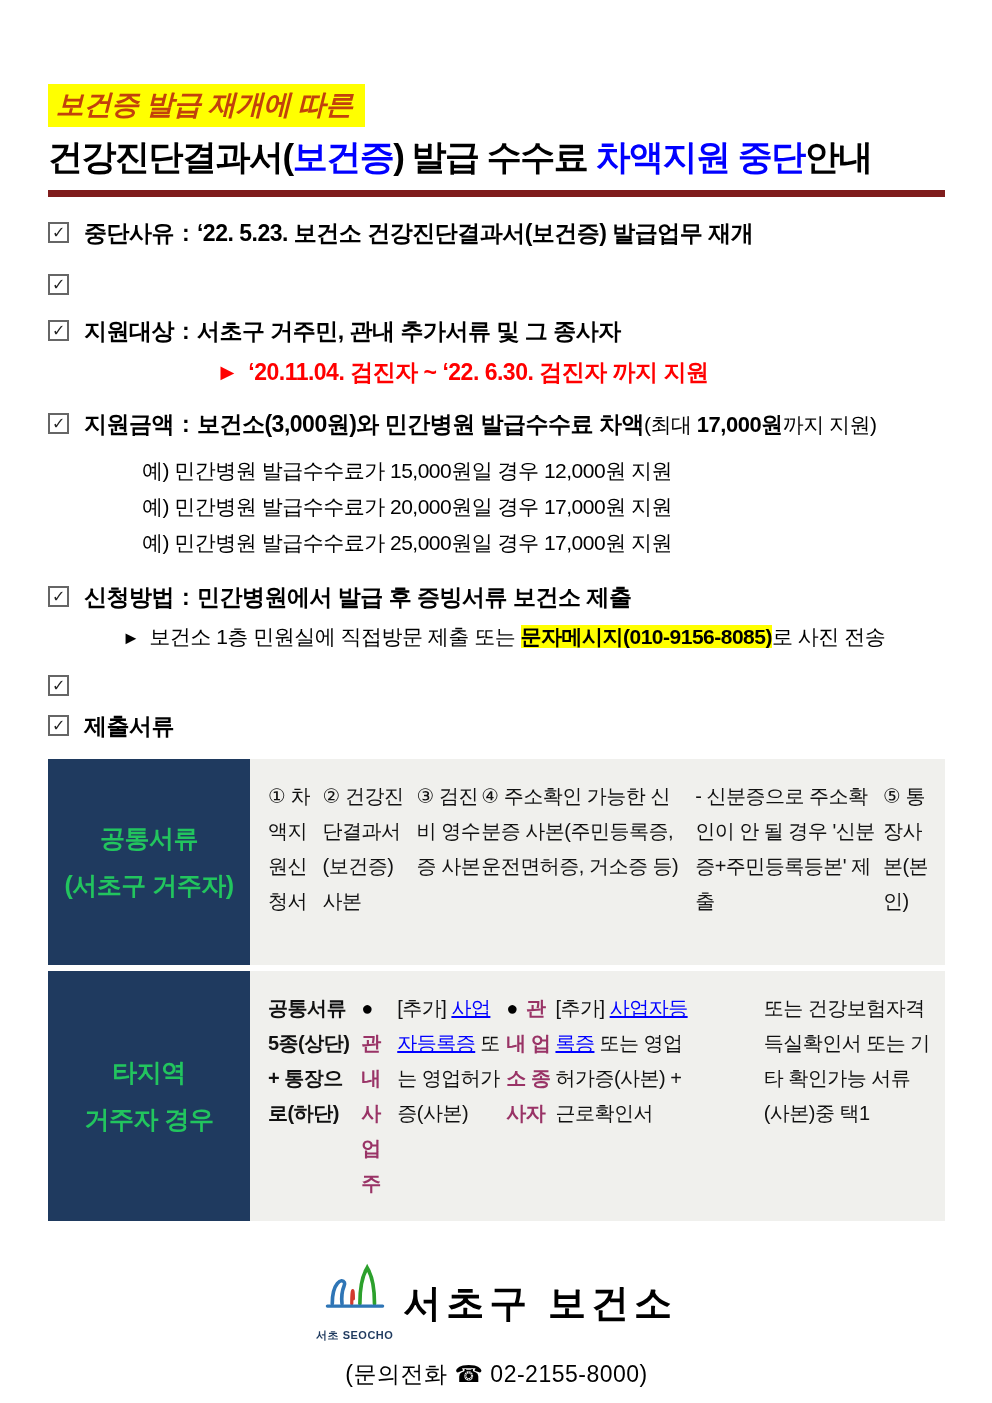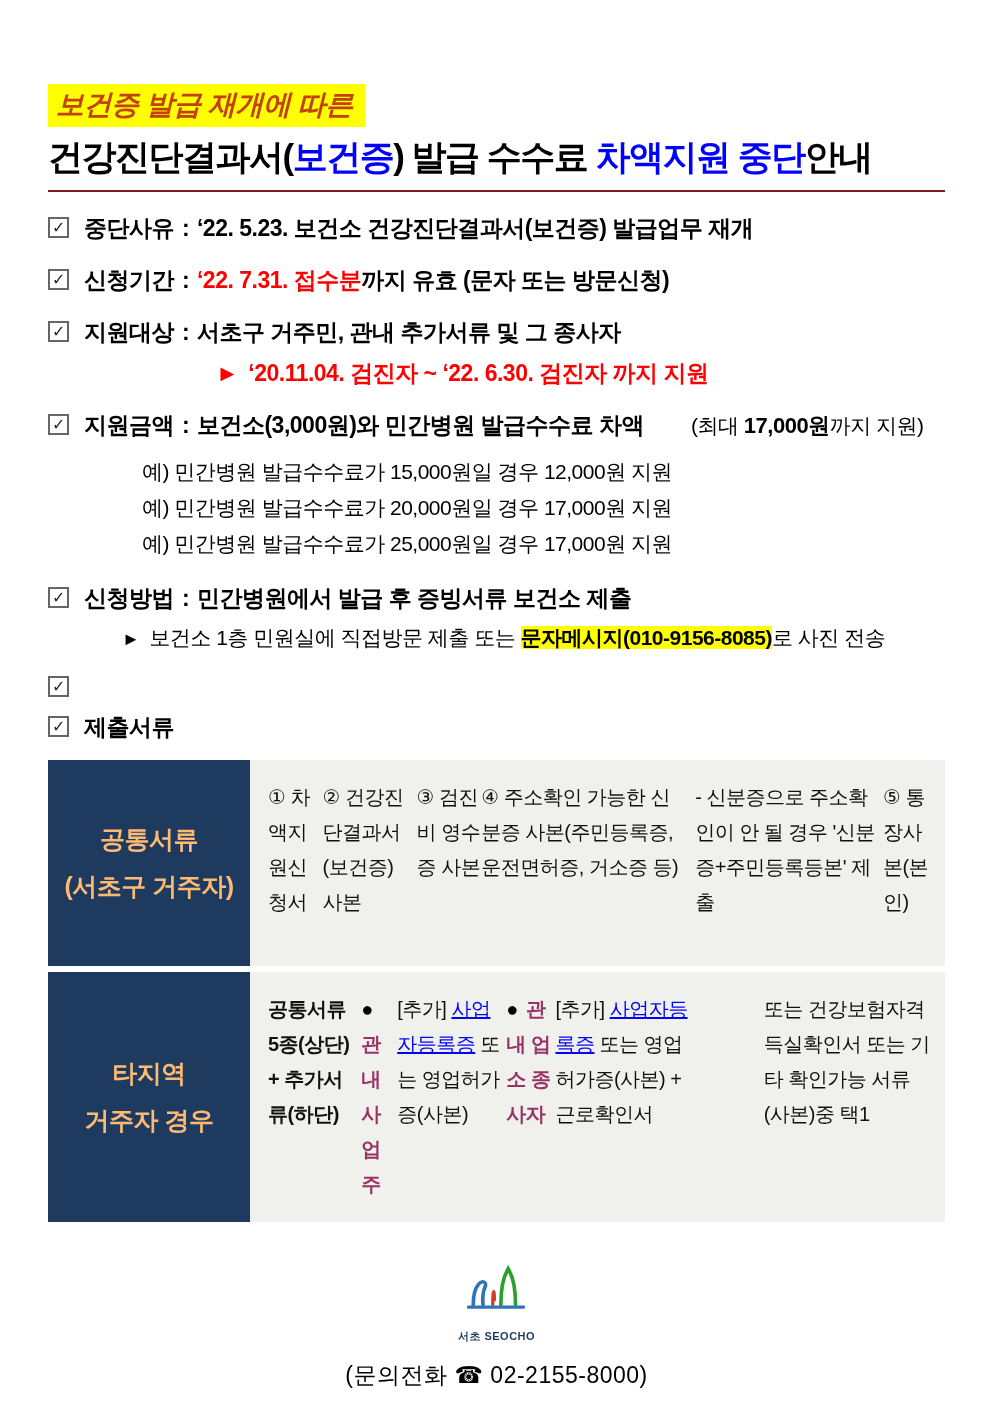--- a/index.html
+++ b/index.html
@@ -14,21 +14,21 @@
   
   .tagline {
     display:inline-block; background:#ffff00; color:#c2410c;
     font-size:28px; font-weight:700; font-style:italic;
     padding:2px 12px 3px 8px; letter-spacing:-0.5px;
   }
 
   
   .title {
     margin-top:7px; font-size:35px; font-weight:800; letter-spacing:-1.5px;
-    white-space:nowrap; border-bottom:2px solid #7f1d1d; padding-bottom:9px;
+    white-space:nowrap; border-bottom:7px solid #7f1d1d; padding-bottom:9px;
   }
   .blue { color:#0000ff; }
   .red { color:#ff0000; }
 
   
   .item { display:flex; align-items:flex-start; gap:15px; margin-top:21px;
           font-size:23px; font-weight:700; letter-spacing:-0.5px; line-height:31px; }
   .cbx {
     flex:0 0 auto; width:21px; height:21px; margin-top:4px;
     border:2px solid #666; display:flex; align-items:center; justify-content:center;
@@ -37,37 +37,37 @@
   .colon { padding:0 2px; }
   .note-red {
     margin:10px 0 0 168px; color:#ff0000; font-weight:700; font-size:23px;
     letter-spacing:-0.5px;
   }
   .note-red .arr { margin-right:10px; }
   .emph {
     -webkit-text-emphasis:filled dot over; text-emphasis:filled dot over;
     -webkit-text-emphasis-position:over right; text-emphasis-position:over right;
   }
-  .paren-light { font-weight:400; font-size:21px;margin-left:47px; }
+  .paren-light { font-weight:400; font-size:21px; }
   .paren-light b { font-weight:700; font-size:22px; }
 
   .examples { margin:13px 0 0 94px; font-size:21px; font-weight:500;
               letter-spacing:-0.5px; }
   .examples div { line-height:36px; }
 
   .method-note { margin:8px 0 0 74px; font-size:21px; font-weight:500;
                  letter-spacing:-0.5px; line-height:32px; }
   .method-note .arr { font-size:18px; margin-right:10px; }
   .hl { background:#ffff00; font-weight:700; }
 
   
   .doc-table { margin-top:17px; }
   .trow { display:flex; margin-bottom:6px; }
   .tleft {
-    flex:0 0 202px; background:#1f3a5f; color:#fdba74;
+    flex:0 0 202px; background:#1f3a5f; color:#22c55e;
     display:flex; flex-direction:column; align-items:center; justify-content:center;
     gap:14px; font-size:25px; font-weight:800; letter-spacing:-0.5px; text-align:center;
   }
   .tright {
     flex:1; background:#f0f0ed; padding:20px 10px 20px 18px;
     display:flex; flex-direction:row; justify-content:center;
     font-size:20px; line-height:35px; letter-spacing:-0.5px; color:#111;
   }
   .tright .indent1 { padding-left:14px; }
   .tright .indent2 { padding-left:64px; }
@@ -105,21 +105,20 @@
         <span>✓</span>
       </span>
     <span><span>중단사유</span><span class="colon"> : </span><span>‘22. 5.23. 보건소 건강진단결과서(보건증) 발급업무 재개</span></span>
   </div>
 
   
   <div class="item">
     <span class="cbx">
         <span>✓</span>
       </span>
-    <span><span>신청기간</span><span class="colon"> : </span><span class="red">‘22. 7.31. 접수분</span><span>까지 유효 (문자 또는 방문신청)</span></span>
   </div>
 
   
   <div class="item">
     <span class="cbx">
         <span>✓</span>
       </span>
     <span><span>지원대상</span><span class="colon"> : </span><span>서초구 거주민, 관내 추가서류 및 그 종사자</span></span>
   </div>
   <div class="note-red">
@@ -182,21 +181,21 @@
         <div class="indent1">- 신분증으로 주소확인이 안 될 경우 '신분증+주민등록등본' 제출</div>
         <div>⑤ 통장사본(본인)</div>
       </div>
     </div>
     <div class="trow row2">
       <div class="tleft">
         <div>타지역</div>
         <div>거주자 경우</div>
       </div>
       <div class="tright">
-        <div class="intro">공통서류 5종(상단) + 추가서류(하단)</div>
+        <div class="intro">공통서류 5종(상단) + 통장으로(하단)</div>
         <div><span class="bullet">●</span><span class="purple">관내 사업주</span></div>
         <div><span>[추가] </span><span class="linkblue">사업자등록증</span><span> 또는 영업허가증(사본)</span></div>
         <div><span class="bullet">●</span><span class="purple">관내 업소 종사자</span></div>
         <div><span>[추가] </span><span class="linkblue">사업자등록증</span><span> 또는 영업허가증(사본) + 근로확인서</span></div>
         <div class="indent2">또는 건강보험자격득실확인서 또는 기타 확인가능 서류(사본)중 택1</div>
       </div>
     </div>
   </div>
 
   
@@ -204,19 +203,20 @@
     <div class="org-line">
       <span class="logo">
         <svg width="66" height="52" viewBox="0 0 80 64">
           <path d="M12 50 C12 24, 24 18, 27 24 C29 28, 22 30, 24 50" fill="none" stroke="#2e75b6" stroke-width="4.5" stroke-linecap="round"></path>
           <path d="M36 50 C36 30, 38 30, 38 44" fill="none" stroke="#d23a2e" stroke-width="4" stroke-linecap="round"></path>
           <path d="M46 50 C46 18, 54 8, 55 6 C56 8, 64 18, 64 50" fill="none" stroke="#2ca02c" stroke-width="4.5" stroke-linecap="round"></path>
           <rect x="4" y="51" width="72" height="4" rx="2" fill="#2e75b6"></rect>
         </svg>
         <span class="logo-text">서초 SEOCHO</span>
       </span>
+      <span class="org-name">서초구 보건소</span>
     </div>
     <div class="phone">
       <span>(문의전화 </span><span>☎</span><span> 02-2155-8000)</span>
     </div>
   </div>
 
 </div>
 
 </body></html>

